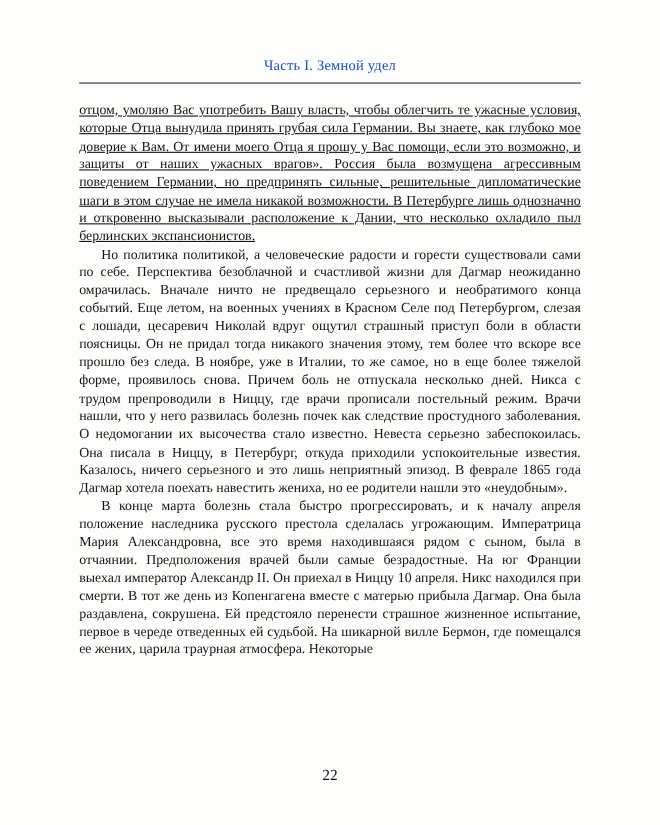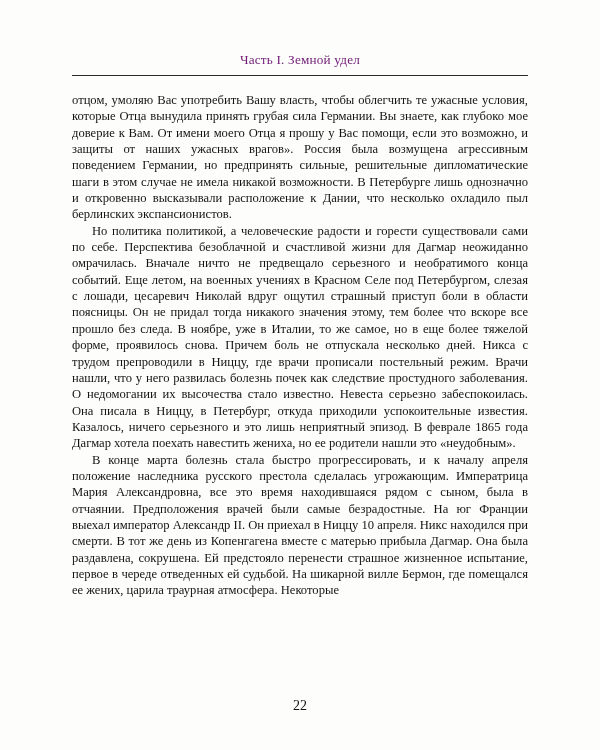--- a/index.html
+++ b/index.html
@@ -19,21 +19,21 @@
     width: 600px;
     height: 750px;
     box-sizing: border-box;
     padding: 52px 72px 0 72px;
     background: #fdfdfb;
   }
   .running-head {
     text-align: center;
     font-size: 13.2px;
     letter-spacing: 0.2px;
-    color: #701a75;
+    color: #1d4ed8;
     margin: 0 0 7px 0;
     font-family: "Liberation Serif", serif;
   }
   .head-rule {
     border: none;
     border-top: 1px solid #2a2a2a;
     margin: 0 0 16px 0;
     height: 0;
   }
   .body-text {
@@ -43,20 +43,21 @@
     text-justify: inter-word;
     hyphens: none;
     color: #141414;
   }
   .body-text p {
     margin: 0;
     text-indent: 20px;
   }
   .body-text p.first {
     text-indent: 0;
+    text-decoration: underline;
   }
   .folio {
     position: absolute;
     left: 0;
     right: 0;
     bottom: 36px;
     text-align: center;
     font-size: 14px;
     font-weight: normal;
     color: #111;

